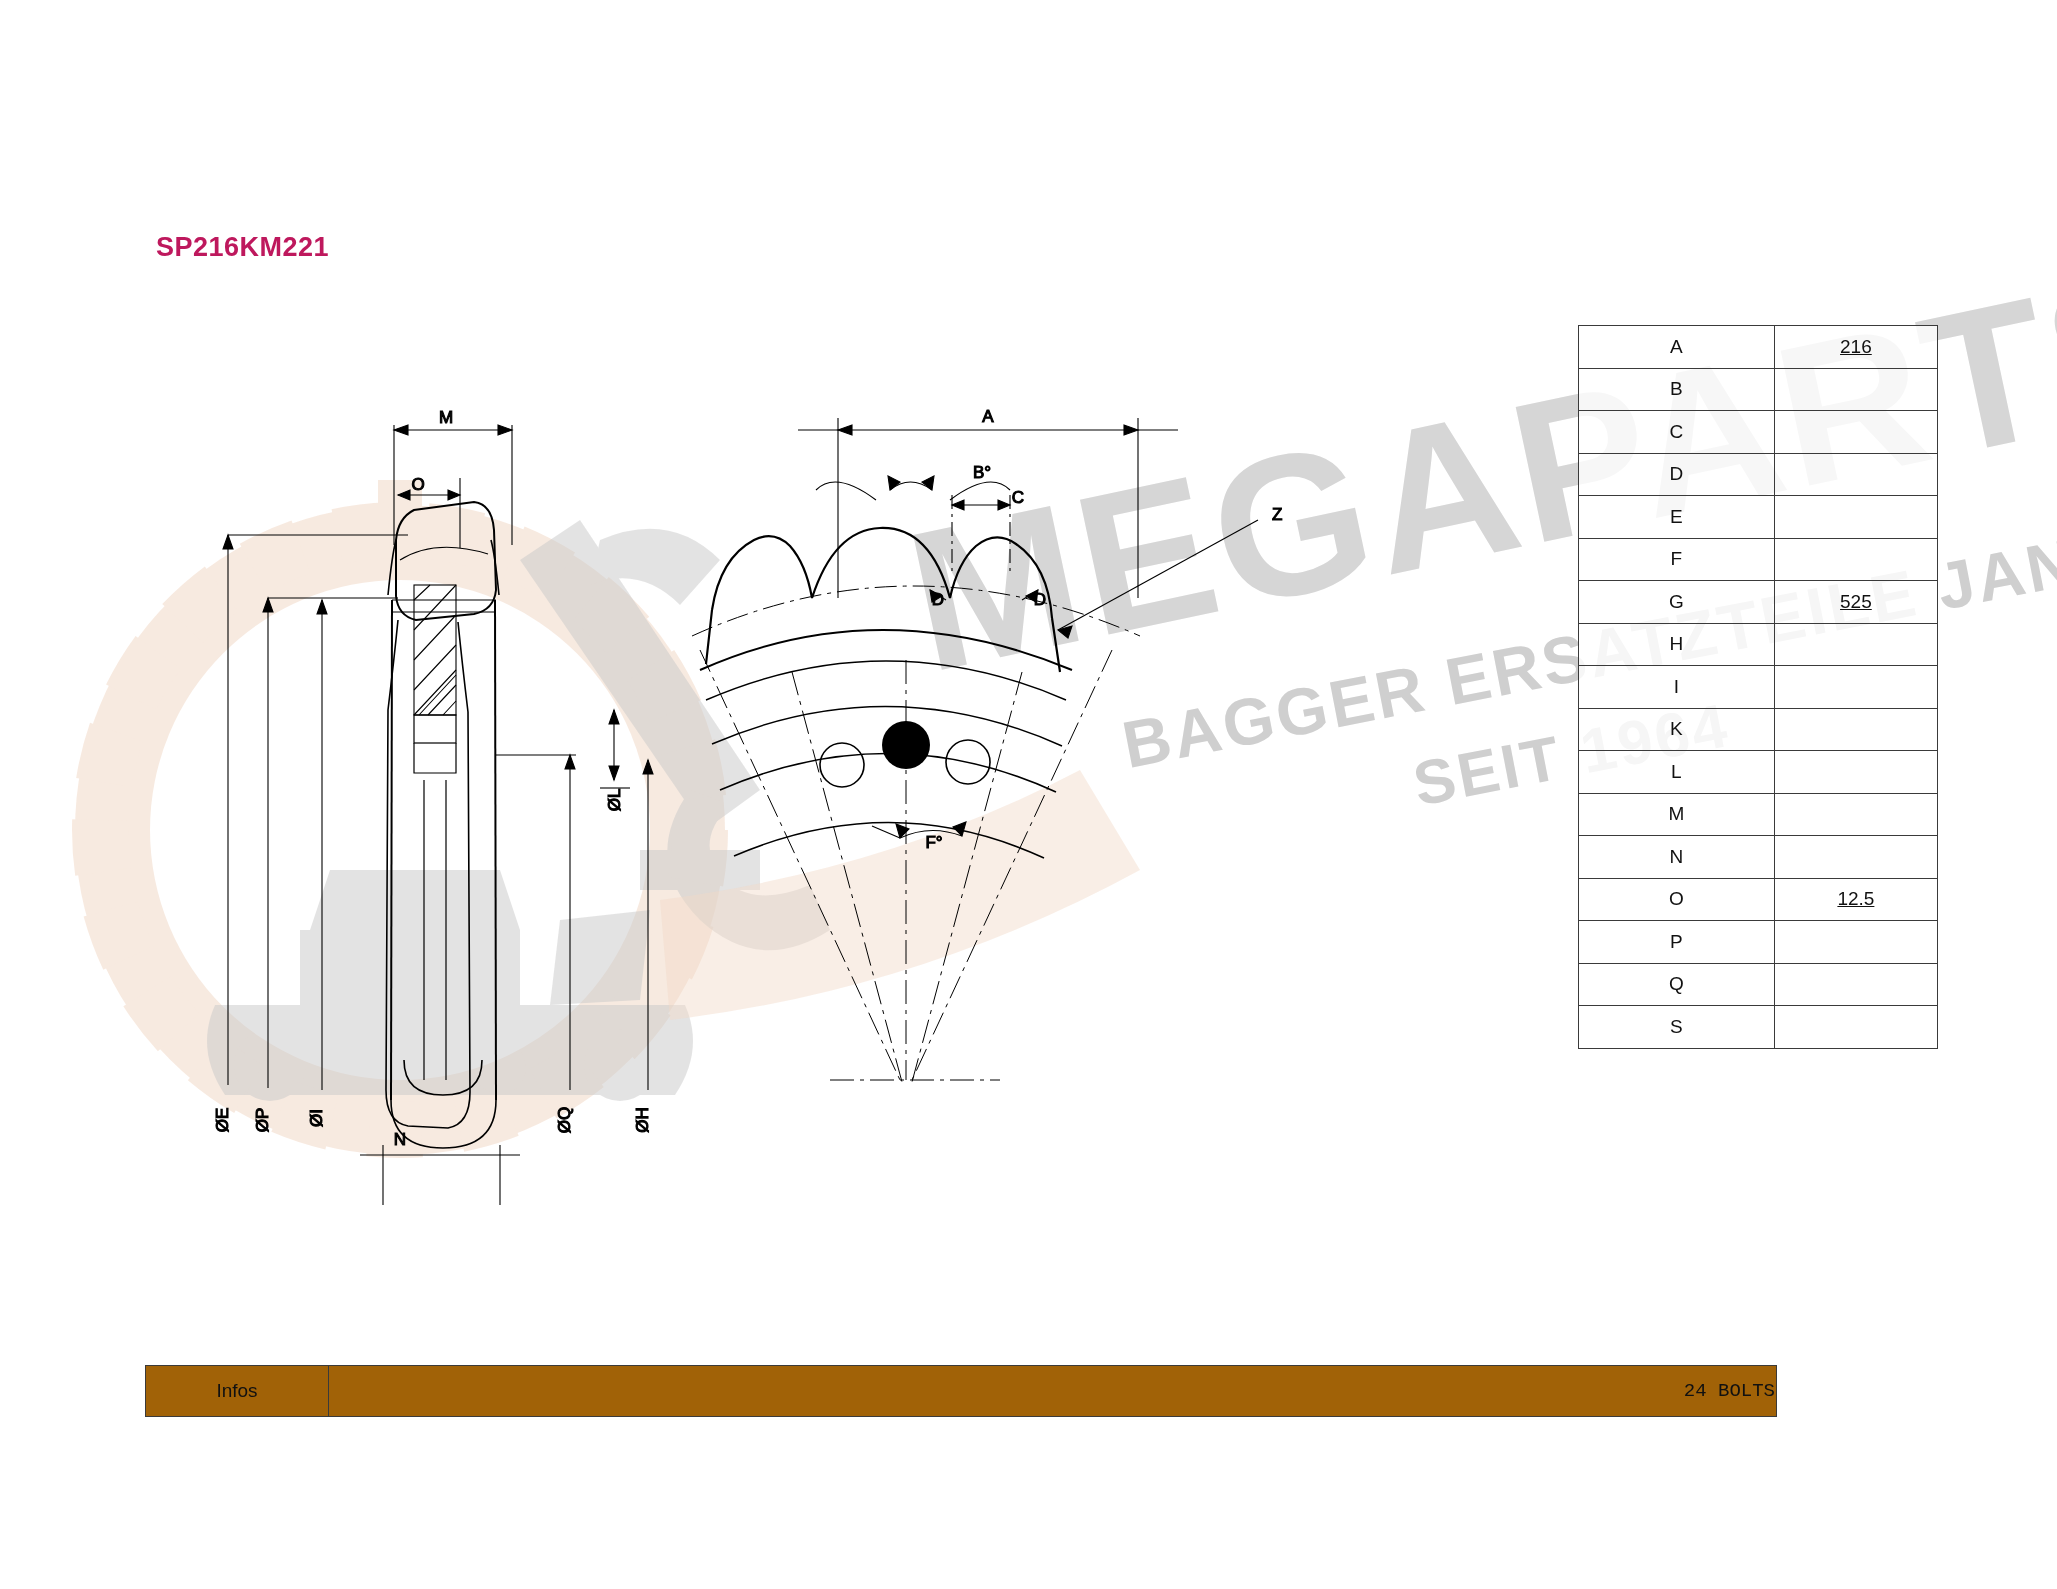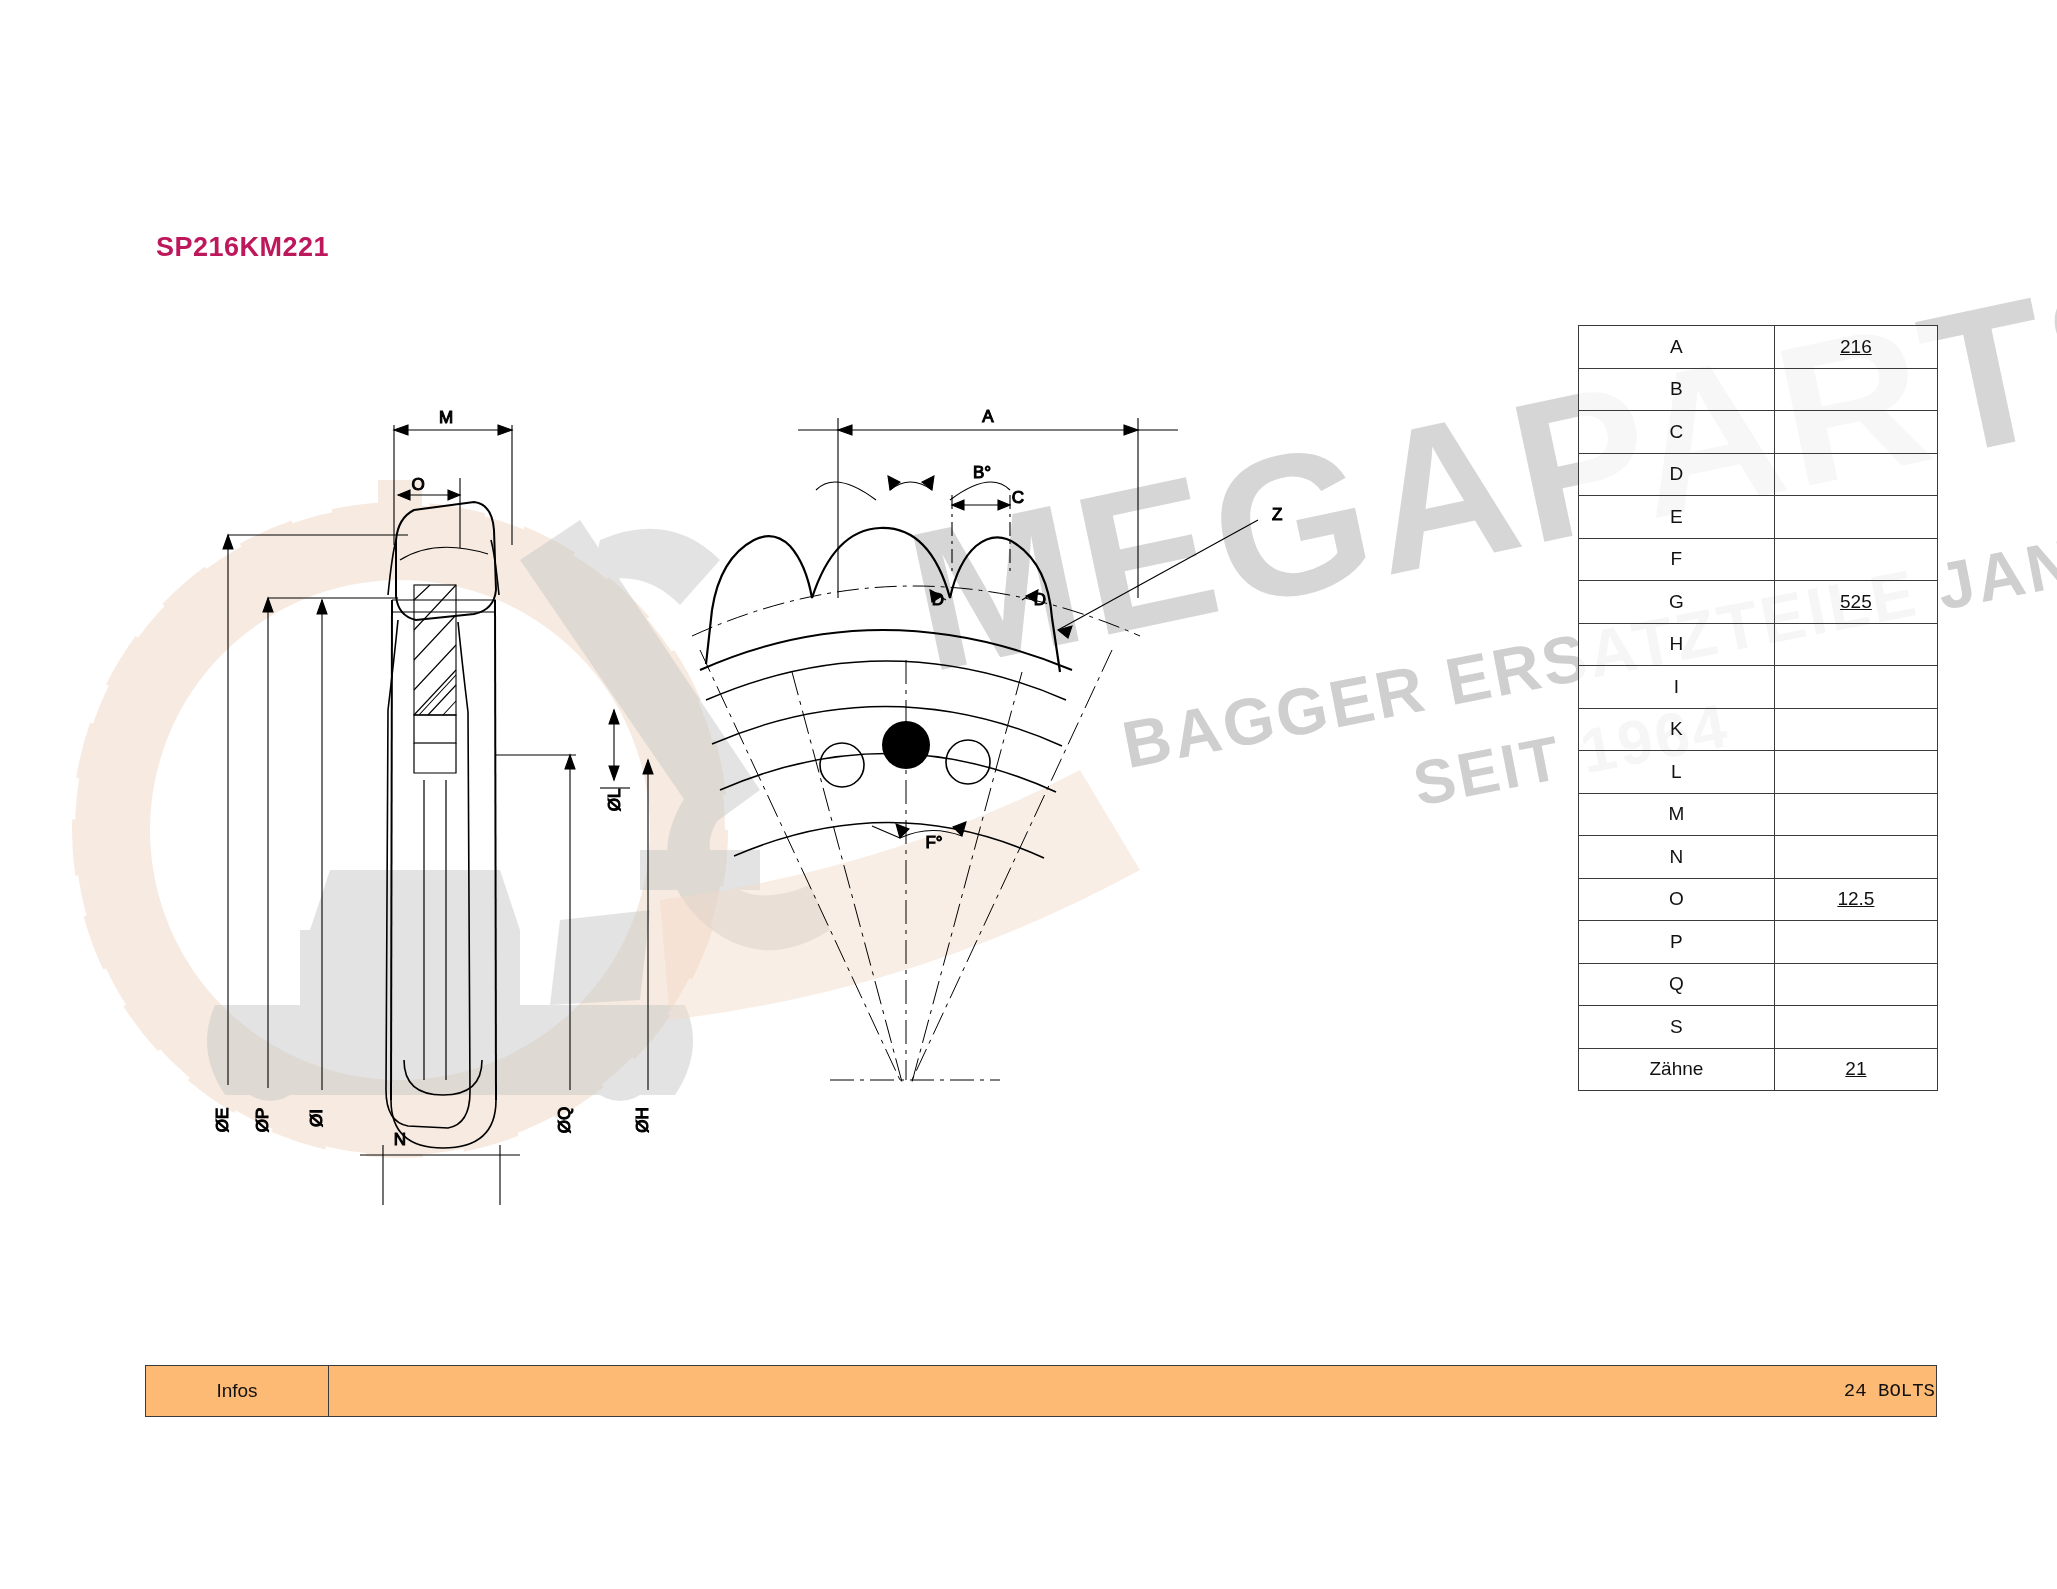--- a/index.html
+++ b/index.html
@@ -67,24 +67,24 @@
     color: #111;
   }
   .spec-table td.key { width: 185px; }
   .spec-table td.val { width: 154px; text-decoration: underline; }
 
   
   .infos-table {
     position: absolute;
     left: 145px;
     top: 1365px;
-    width: 1792px;
+    width: 1632px;
     border-collapse: collapse;
     z-index: 4;
-    background: #fdba74;
+    background: #a16207;
   }
   .infos-table td {
     border: 1px solid #3a3a3a;
     height: 48px;
     font-size: 19px;
     color: #111;
   }
   .infos-table td.label { width: 180px; text-align: center; }
   .infos-table td.value { text-align: right; font-family: Liberation Mono, monospace; }
 
@@ -394,24 +394,20 @@
         <td class="val"></td>
       </tr>
     <tr>
         <td class="key">Q</td>
         <td class="val"></td>
       </tr>
     <tr>
         <td class="key">S</td>
         <td class="val"></td>
       </tr>
-    <tr>
-        <td class="key">Zähne</td>
-        <td class="val">21</td>
-      </tr>
   </tbody>
 </table>
 
 <table class="infos-table">
   <tbody>
     <tr>
       <td class="label">Infos</td>
       <td class="value">24 BOLTS</td>
     </tr>
   </tbody>

